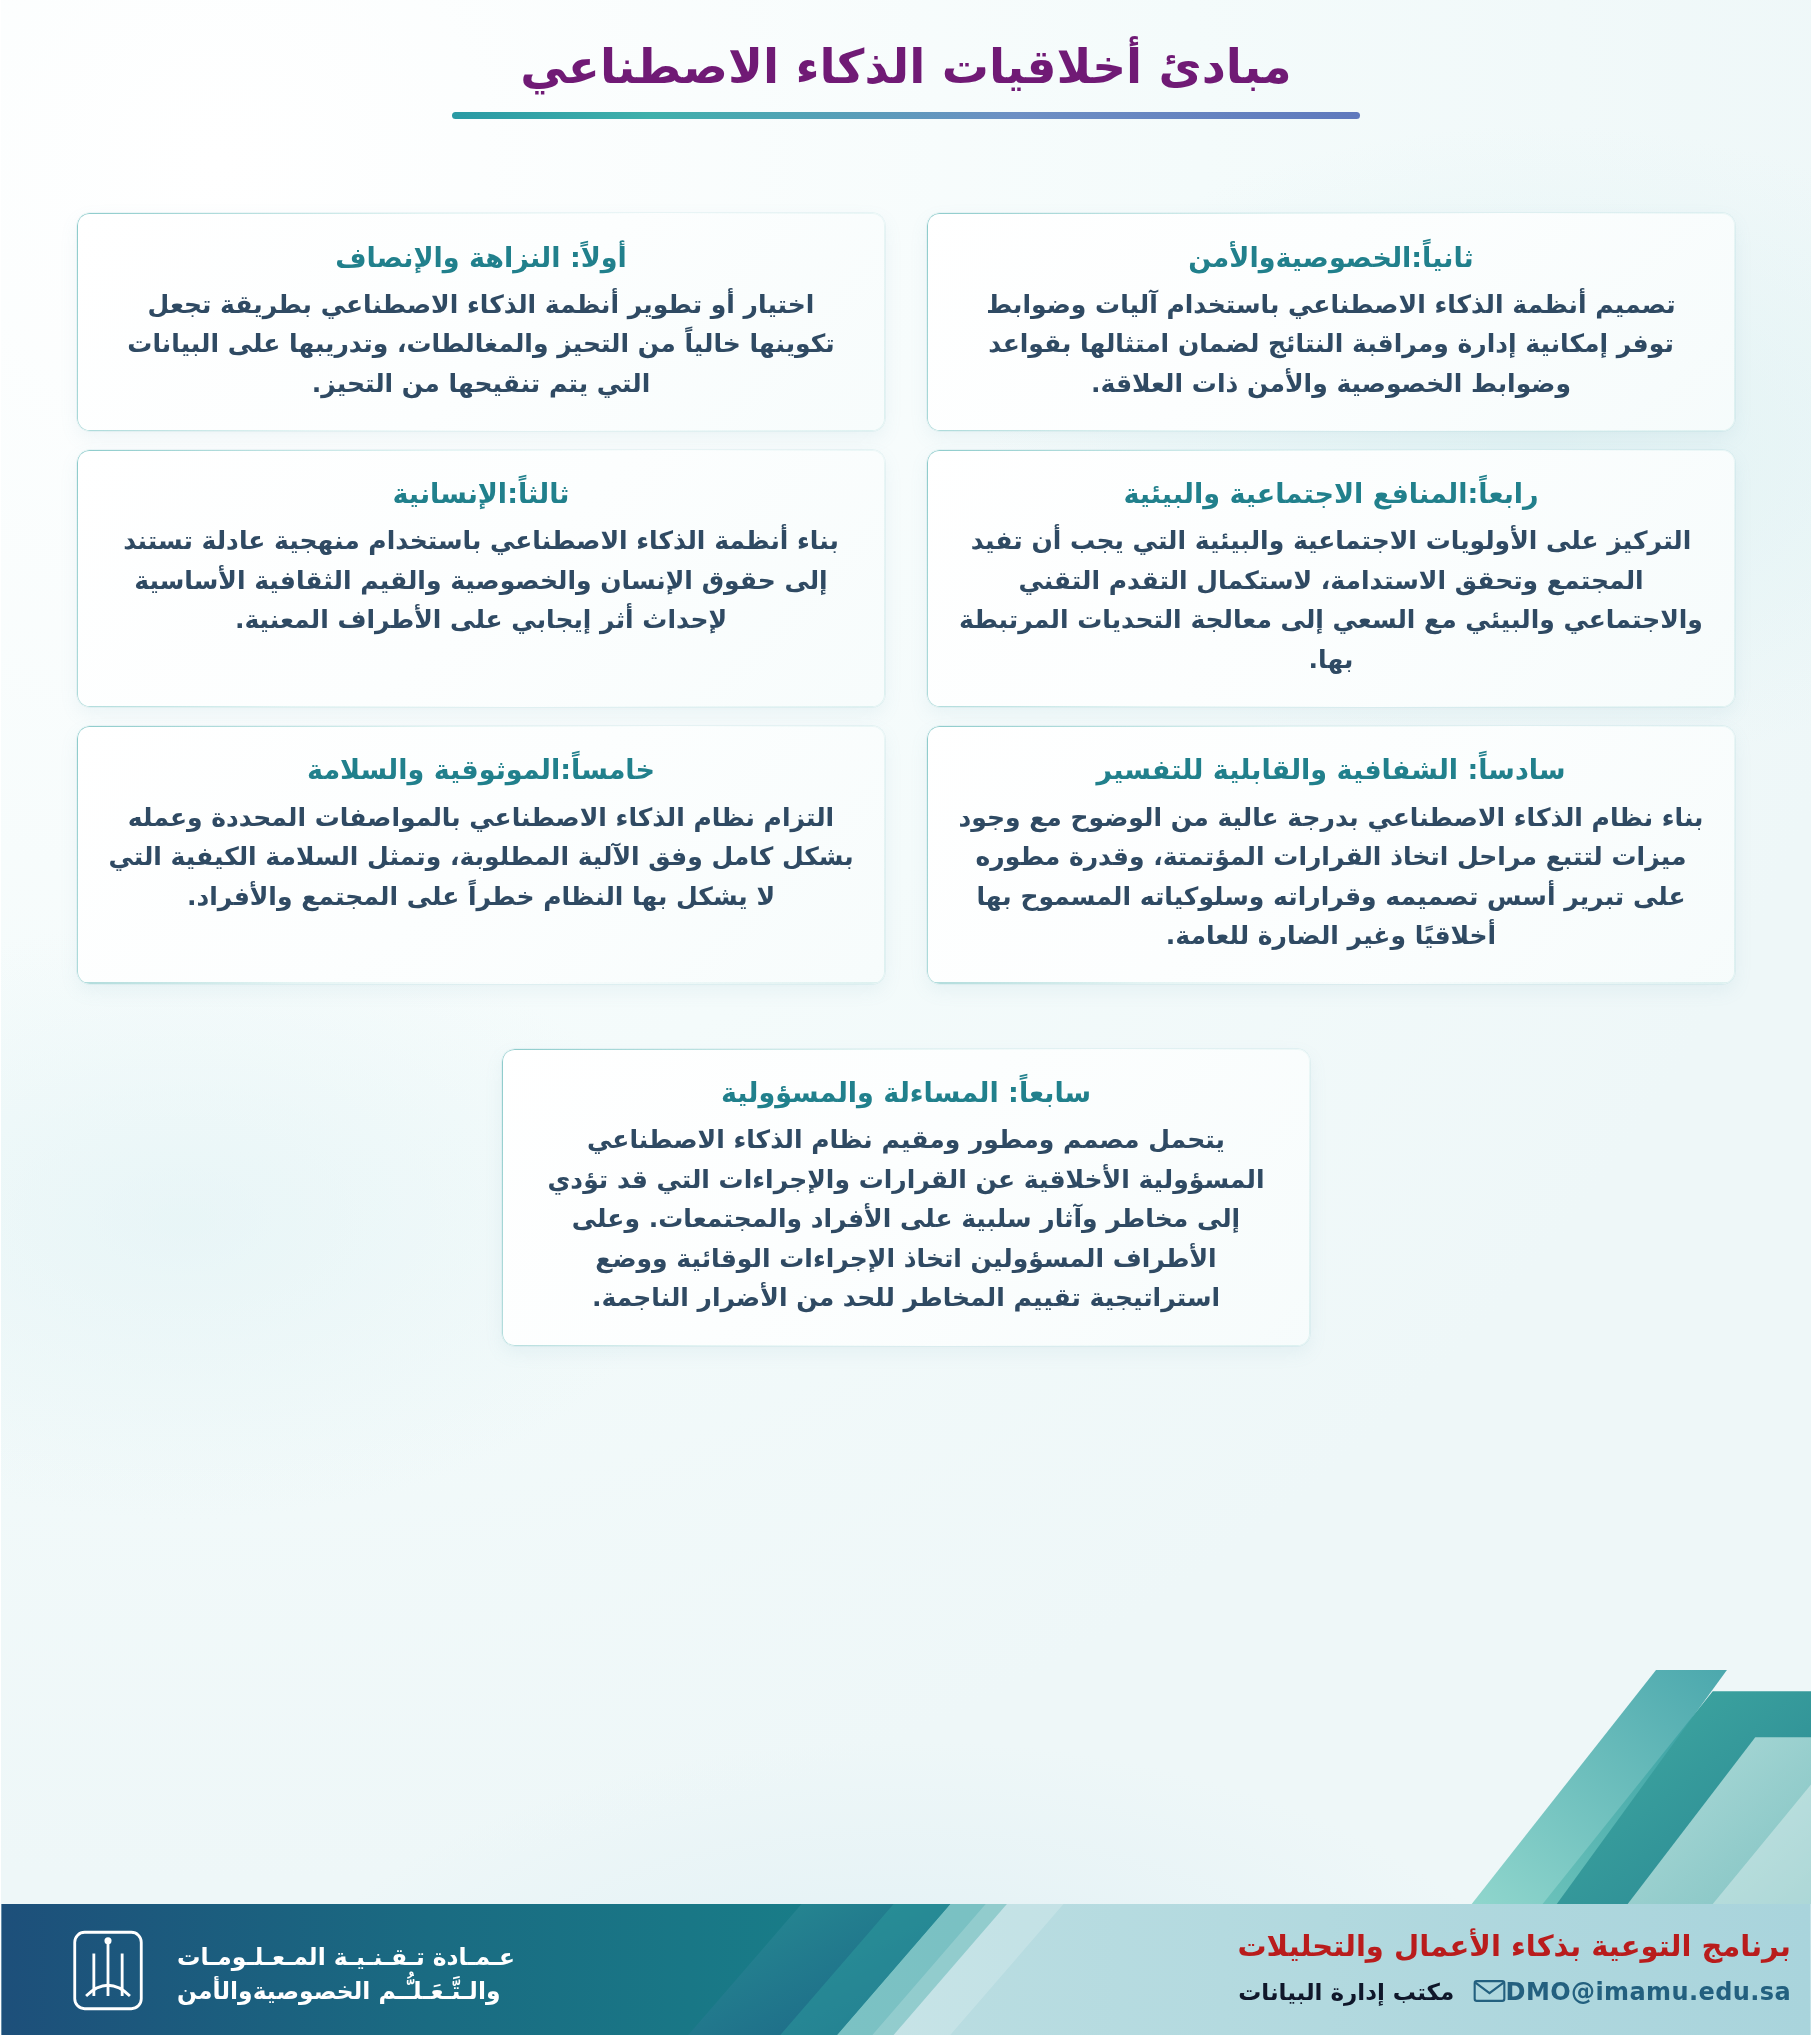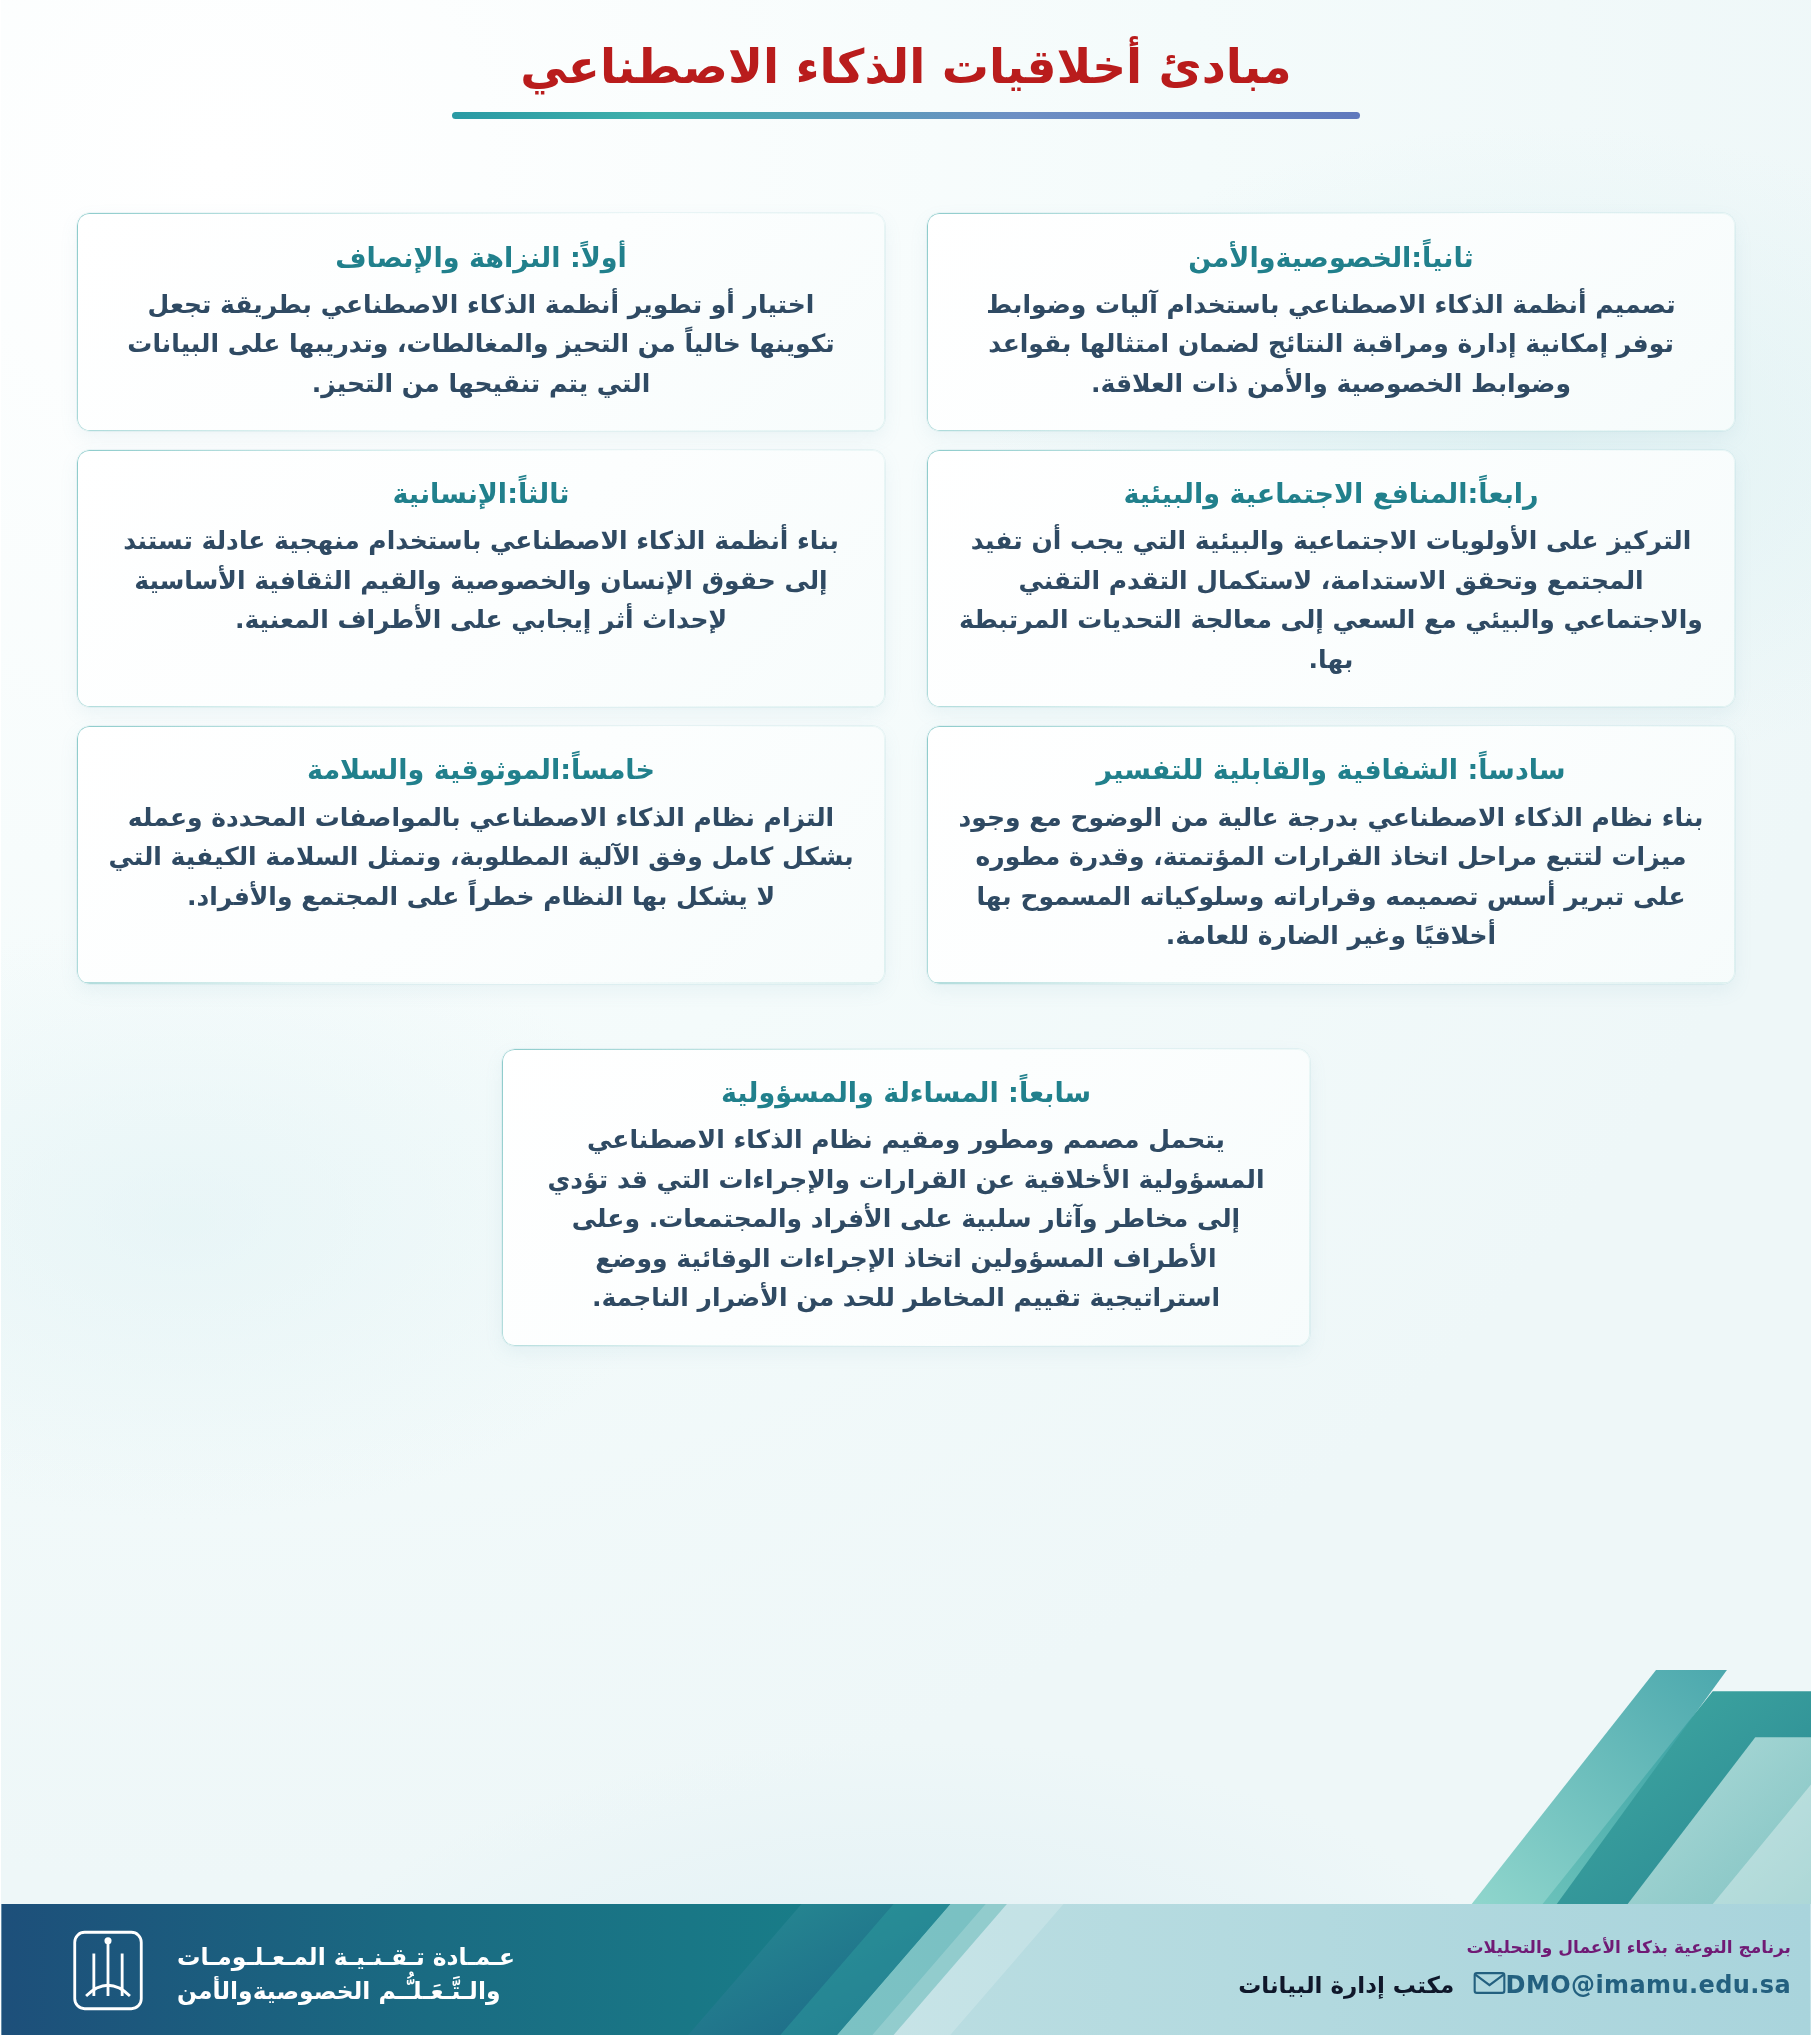--- a/index.html
+++ b/index.html
@@ -36,21 +36,21 @@
   .title-wrap {
     position: absolute;
     top: 39px;
     left: 0;
     right: 0;
     text-align: center;
   }
   .title {
     font-size: 47px;
     font-weight: bold;
-    color: #b91c1c;
+    color: #701a75;
     letter-spacing: 0px;
     line-height: 1.2;
   }
   .title-rule {
     margin: 17px auto 0 auto;
     width: 908px;
     height: 6.4px;
     border-radius: 3.5px;
     background: linear-gradient(90deg, #2a9aa4 0%, #3fb0ab 22%, #6d8fc4 62%, #5f79bd 100%);
   }
@@ -135,25 +135,24 @@
     overflow: hidden;
   }
   .footer-left-text {
     position: absolute;
     right: 21px;
     top: 24px;
     text-align: right;
     color: #1b6f7d;
   }
   .footer-prog {
-    font-size: 17px;
-    font-weight: bold;
-    color: #701a75;
+    font-size: 29px;
+    font-weight: bold;
+    color: #b91c1c;
     line-height: 1.3;
-    margin-top: 8px;
   }
   .footer-row2 {
     display: flex;
     flex-direction: row;
     align-items: center;
     justify-content: flex-start;
     gap: 18.4px;
     margin-top: 12.8px;
   }
   .footer-office {

